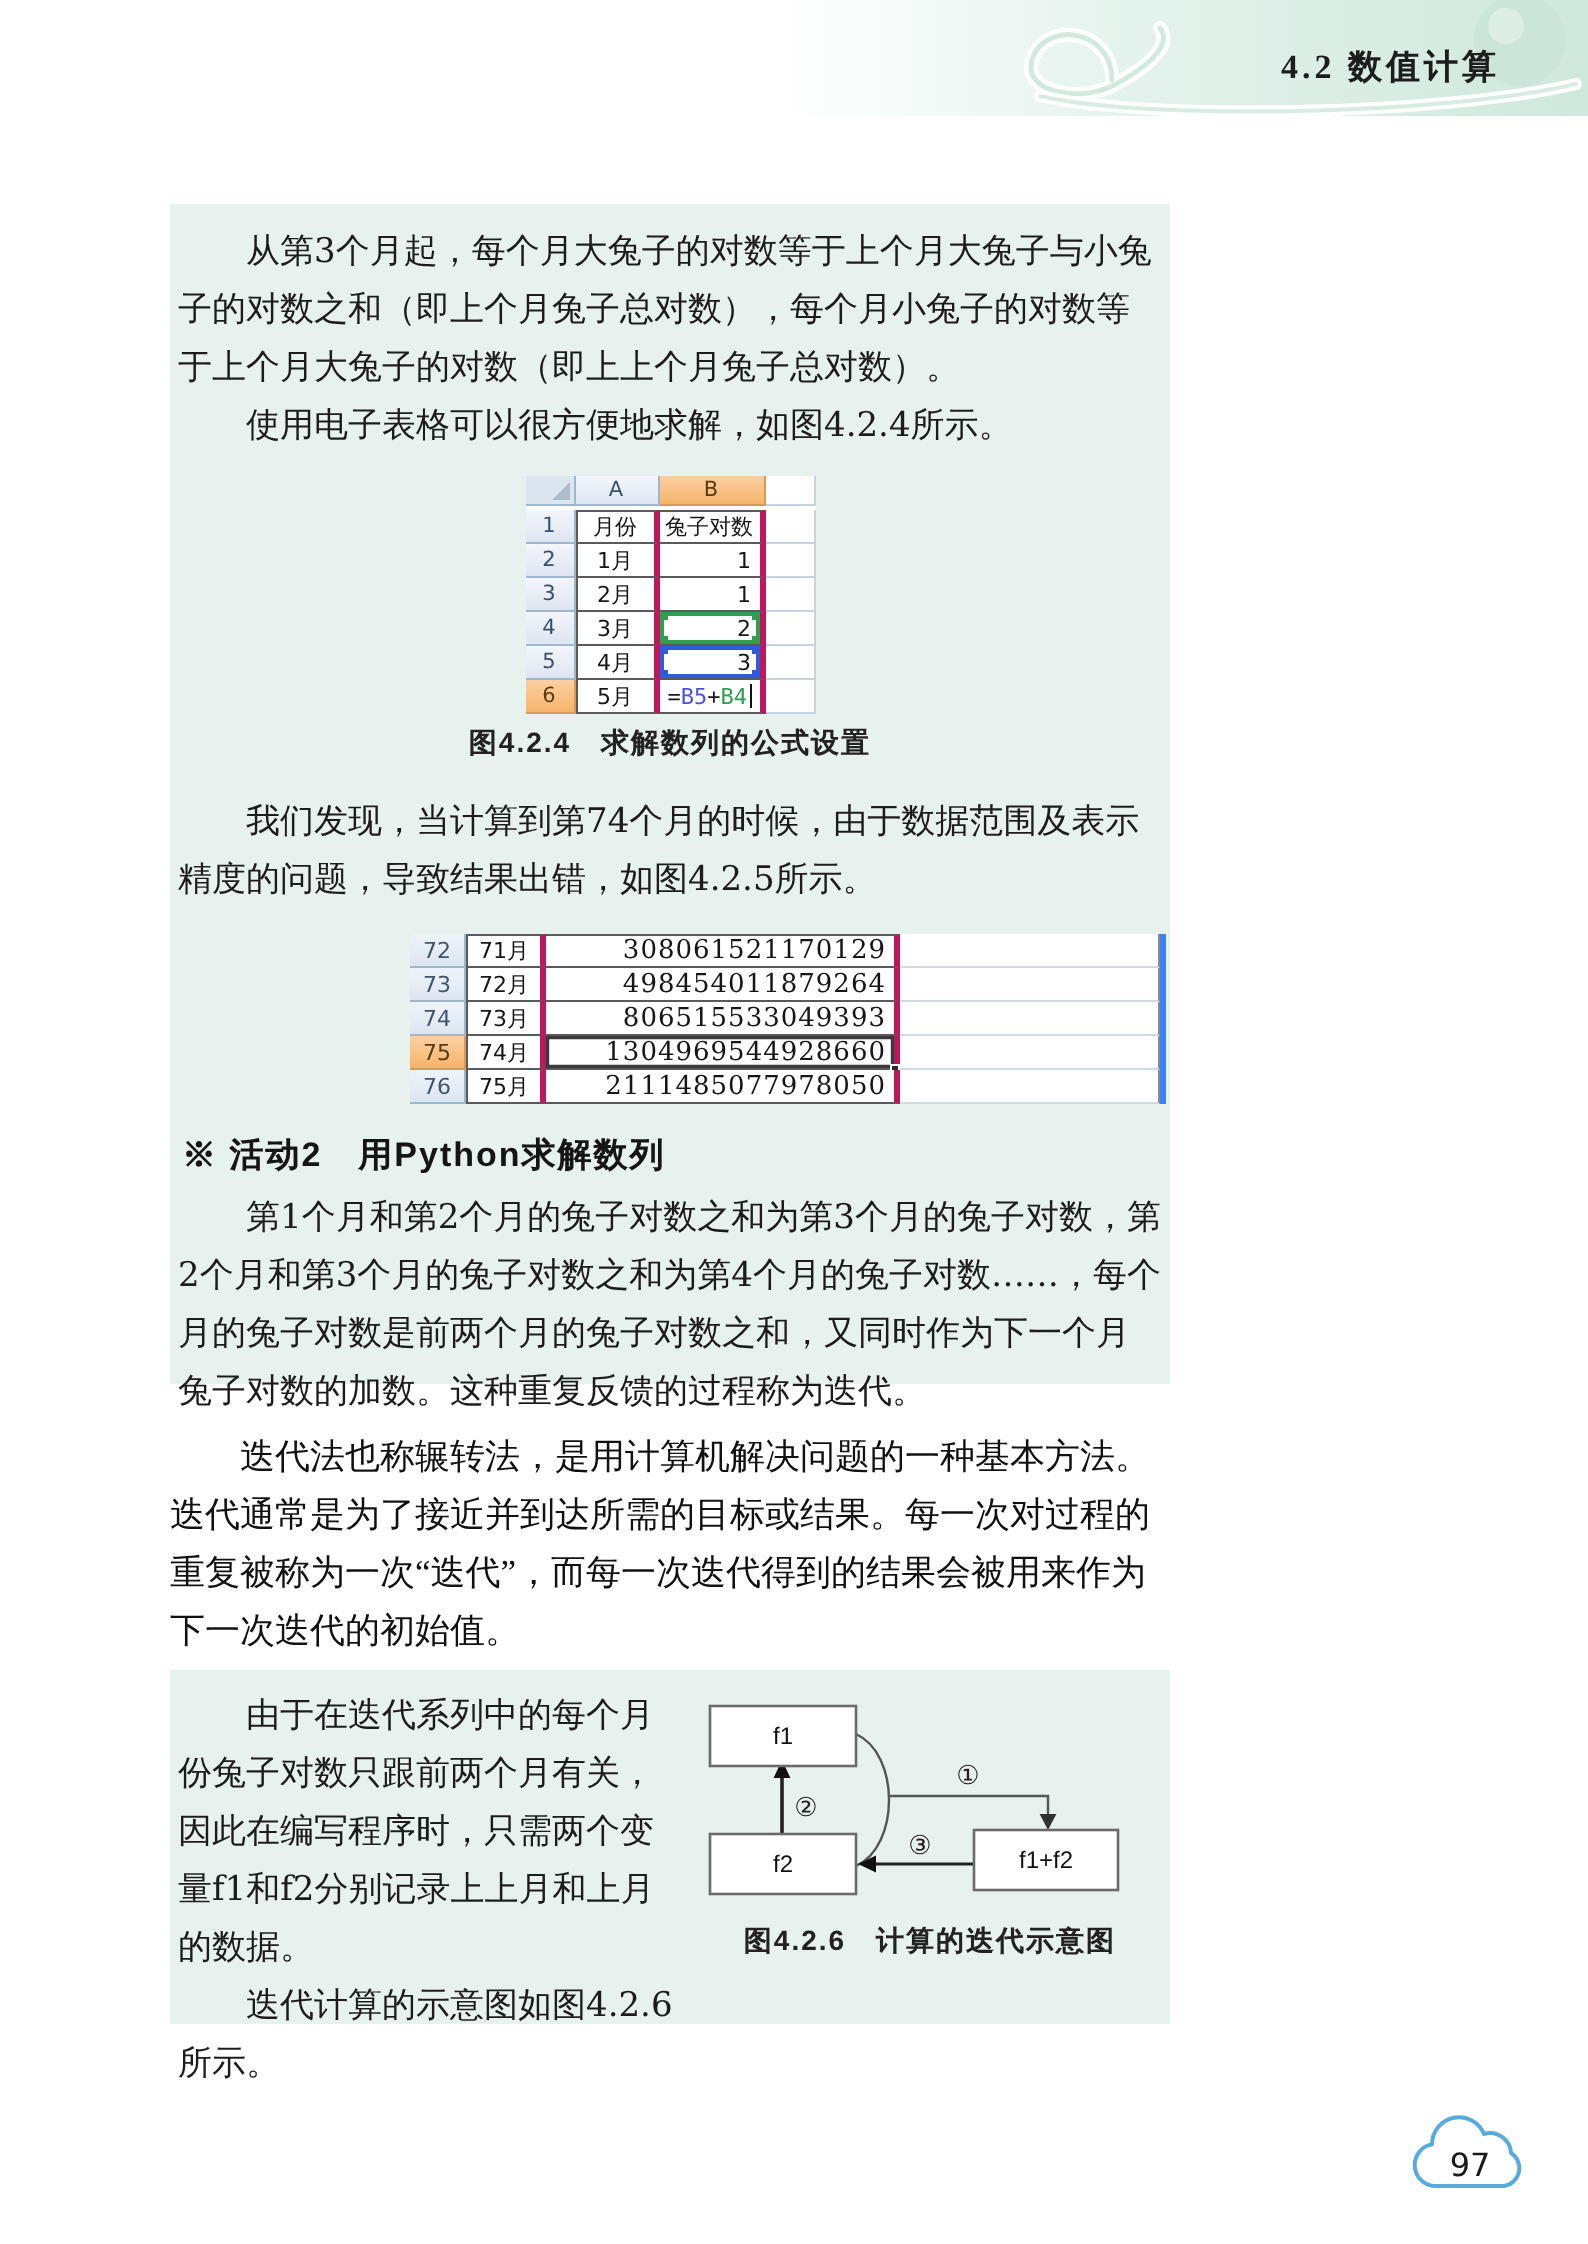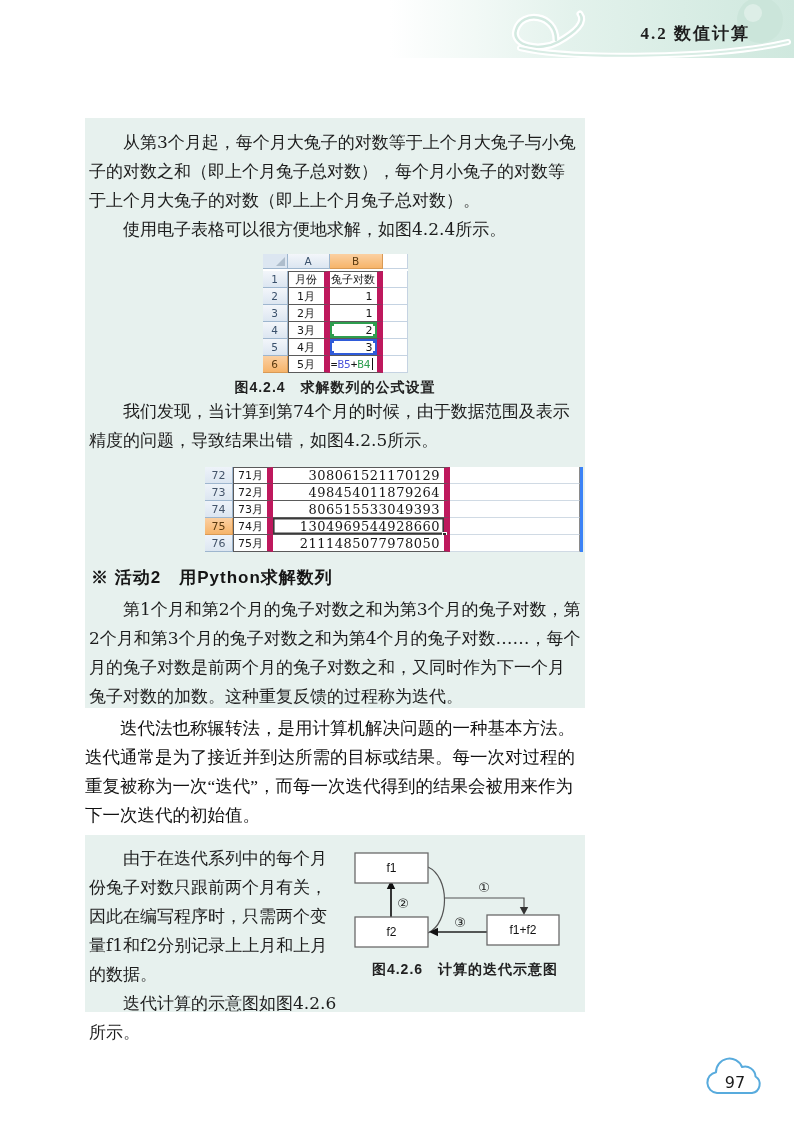--- a/index.html
+++ b/index.html
@@ -8,21 +8,21 @@
 
   
   .header-band { position:absolute; top:0; right:0; width:404px; height:58px;
     background:linear-gradient(to right, #ffffff 0%, #e3f2ec 45%, #cfe8de 100%); }
   .header-title { position:absolute; top:22px; right:44px; font-size:17px; font-weight:bold;
     color:#1d1d1d; letter-spacing:2px; font-family:"Liberation Serif", serif; }
   .swirl-svg { position:absolute; top:0; right:0; }
 
   
   .teal-block { position:absolute; left:85px; width:500px; background:#e7f1ee; }
-  .block1 { top:118px; height:590px; padding:10px 4px 0 4px; }
+  .block1 { top:102px; height:590px; padding:10px 4px 0 4px; }
   .block2 { top:835px; height:177px; padding:9px 0 0 4px; }
 
   .body-para { font-size:17px; line-height:29px; color:#1c1c1c; text-indent:2em;
     font-family:"DejaVu Serif", serif; }
   .white-para { position:absolute; left:85px; top:714px; width:502px;
     font-size:17.5px; line-height:29px; color:#111; text-indent:2em;
     font-family:"Liberation Serif", serif; }
 
   .activity-heading { font-size:17px; font-weight:bold; color:#151515; margin:14px 0 6px 2px;
     font-family:"Liberation Sans", sans-serif; letter-spacing:1px; }
@@ -36,21 +36,21 @@
     grid-auto-rows:17px; width:145px; margin:0 auto; background:#fff;
     font-family:"DejaVu Sans", sans-serif; font-size:11px; }
   .sheet424 .hrow { height:15px; }
   .hdr { background:linear-gradient(#f3f6fa,#dce6f1); border-right:1px solid #9eb6ce;
     border-bottom:1px solid #9eb6ce; color:#39506b; display:flex; align-items:center;
     justify-content:center; font-size:10.5px; }
   .hdr.sel { background:linear-gradient(#fbd0a2,#f6b46a); border-color:#d99a55; color:#5a3a10; }
   .corner { background:#dce6f1; border-right:1px solid #9eb6ce; border-bottom:1px solid #9eb6ce; position:relative; }
   .corner::after { content:""; position:absolute; right:2px; bottom:2px;
     border-left:9px solid transparent; border-bottom:9px solid #aebdcc; }
-  .cell { border-right:6px solid #be185d; border-bottom:1px solid #5a5a5a;
+  .cell { border-right:3px solid #be185d; border-bottom:1px solid #5a5a5a;
     display:flex; align-items:center; position:relative; background:#fff; color:#161616; }
   .cell.first { border-left:1px solid #5a5a5a; }
   .cell.toprow { border-top:1px solid #5a5a5a; }
   .cell.c-center { justify-content:center; }
   .cell.c-right { justify-content:flex-end; padding-right:4px; }
   .sliver { border-right:1px solid #c5d3e2; border-bottom:1px solid #c5d3e2; background:#fff; }
   .selbox { position:absolute; inset:0; pointer-events:none; }
   .selbox.green { border:2px solid #2e9e4f; }
   .selbox.blue { border:2px solid #2f5bd9; }
   .hnd { position:absolute; width:4px; height:4px; }
@@ -163,21 +163,21 @@
             <span class="ref-blue">B5</span>
             <span>+</span>
             <span class="ref-green">B4</span>
             <span class="cursor-bar"></span>
         </div>
         <div class="sliver"></div>
       </div>
       <div class="fig-caption">图4.2.4　求解数列的公式设置</div>
     </div>
 
-    <p class="body-para" style="margin-top:0;">我们发现，当计算到第74个月的时候，由于数据范围及表示精度的问题，导致结果出错，如图4.2.5所示。</p>
+    <p class="body-para" style="margin-top:16px;">我们发现，当计算到第74个月的时候，由于数据范围及表示精度的问题，导致结果出错，如图4.2.5所示。</p>
 
     <div class="fig425">
       <div class="sheet425">
         <div class="rh">72</div>
         <div class="cell first toprow c-center">71月</div>
         <div class="cell toprow c-right num-cell">308061521170129</div>
         <div class="emptycol"></div>
 
         <div class="rh">73</div>
         <div class="cell first c-center">72月</div>

